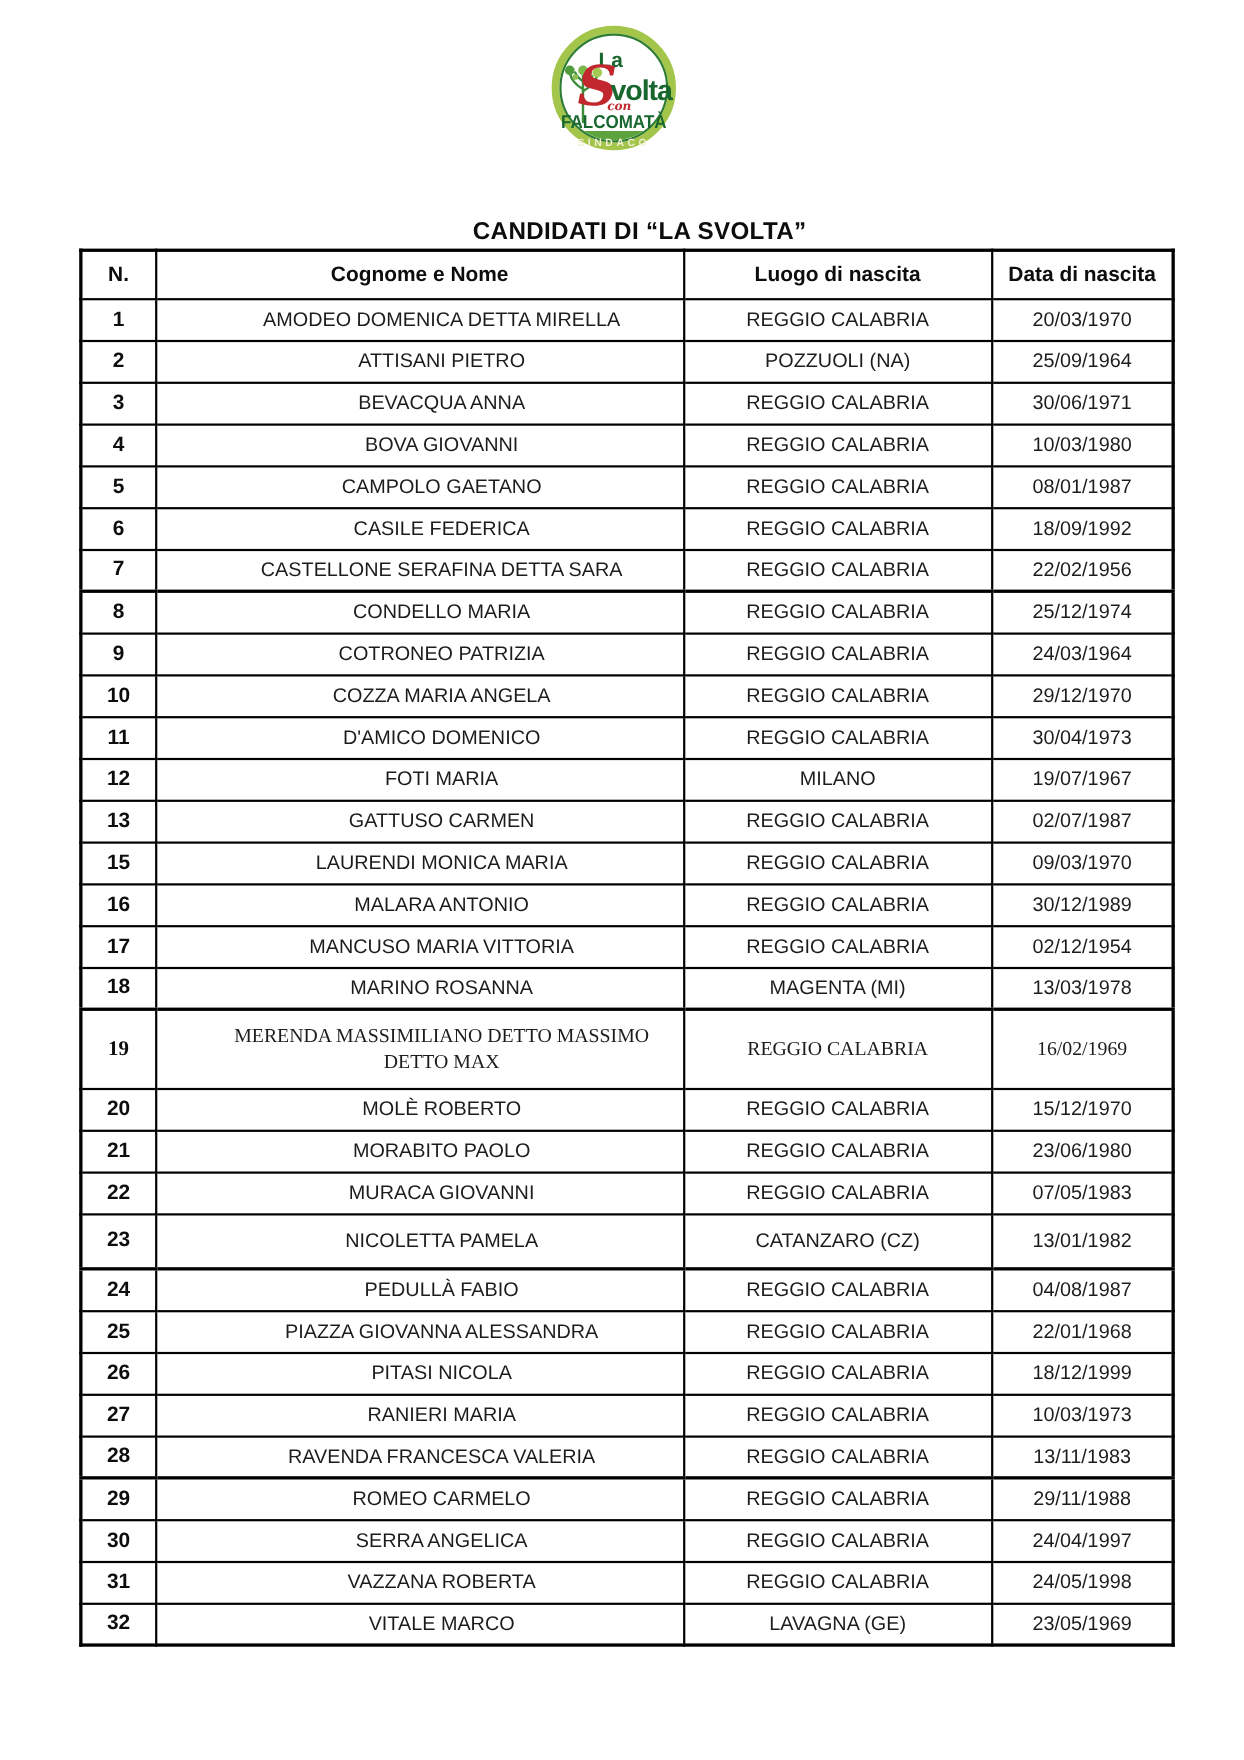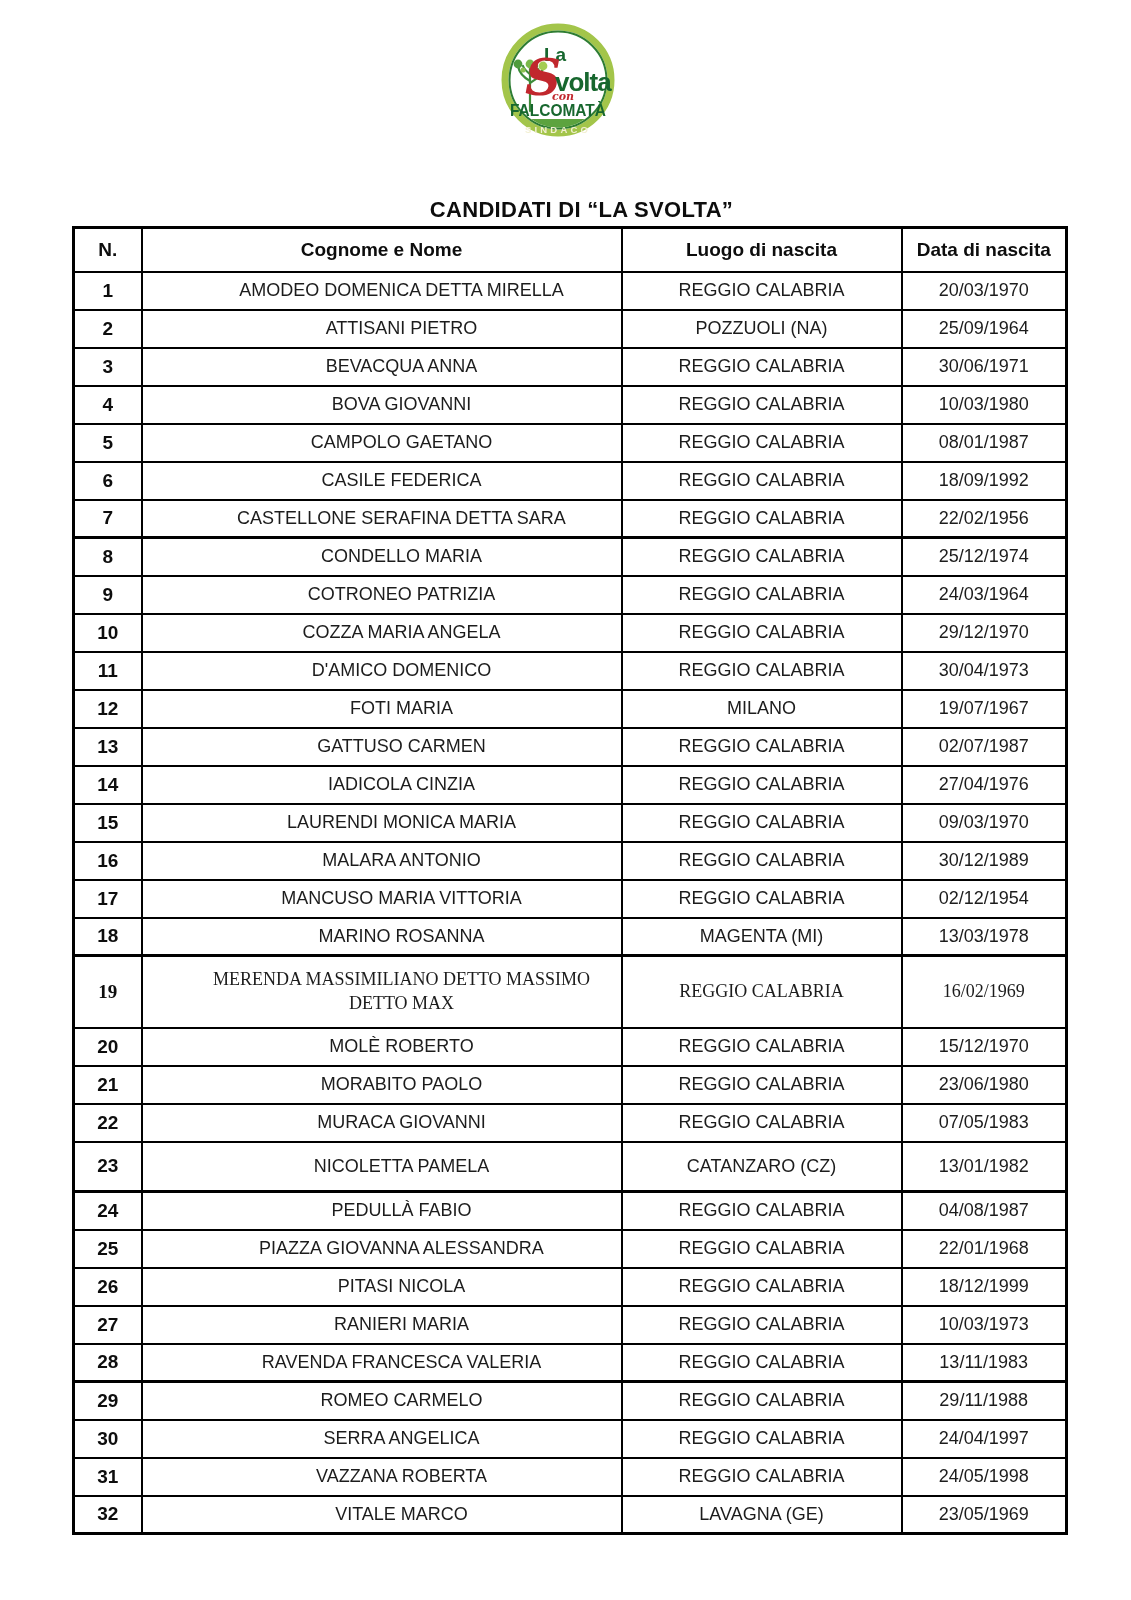--- a/index.html
+++ b/index.html
@@ -159,26 +159,20 @@
         <td class="place">MILANO</td>
         <td class="date">19/07/1967</td>
       </tr>
       <tr>
         <td class="num">13</td>
         <td class="name">GATTUSO CARMEN</td>
         <td class="place">REGGIO CALABRIA</td>
         <td class="date">02/07/1987</td>
       </tr>
       <tr>
-        <td class="num">14</td>
-        <td class="name">IADICOLA CINZIA</td>
-        <td class="place">REGGIO CALABRIA</td>
-        <td class="date">27/04/1976</td>
-      </tr>
-      <tr>
         <td class="num">15</td>
         <td class="name">LAURENDI MONICA MARIA</td>
         <td class="place">REGGIO CALABRIA</td>
         <td class="date">09/03/1970</td>
       </tr>
       <tr>
         <td class="num">16</td>
         <td class="name">MALARA ANTONIO</td>
         <td class="place">REGGIO CALABRIA</td>
         <td class="date">30/12/1989</td>

